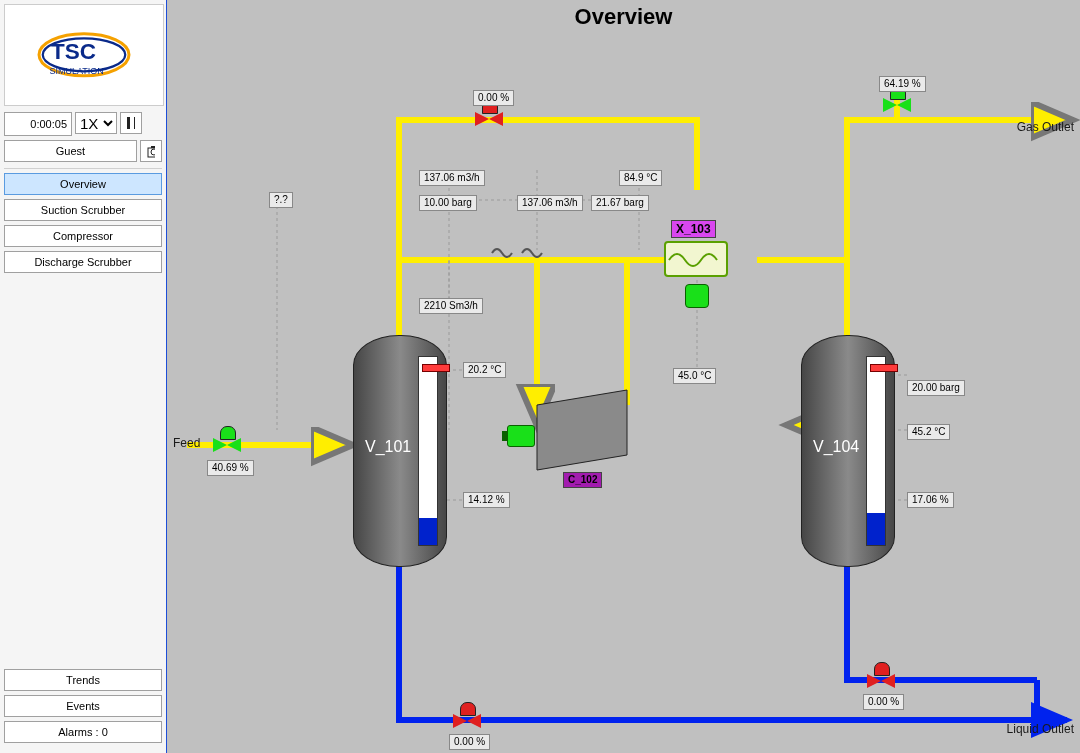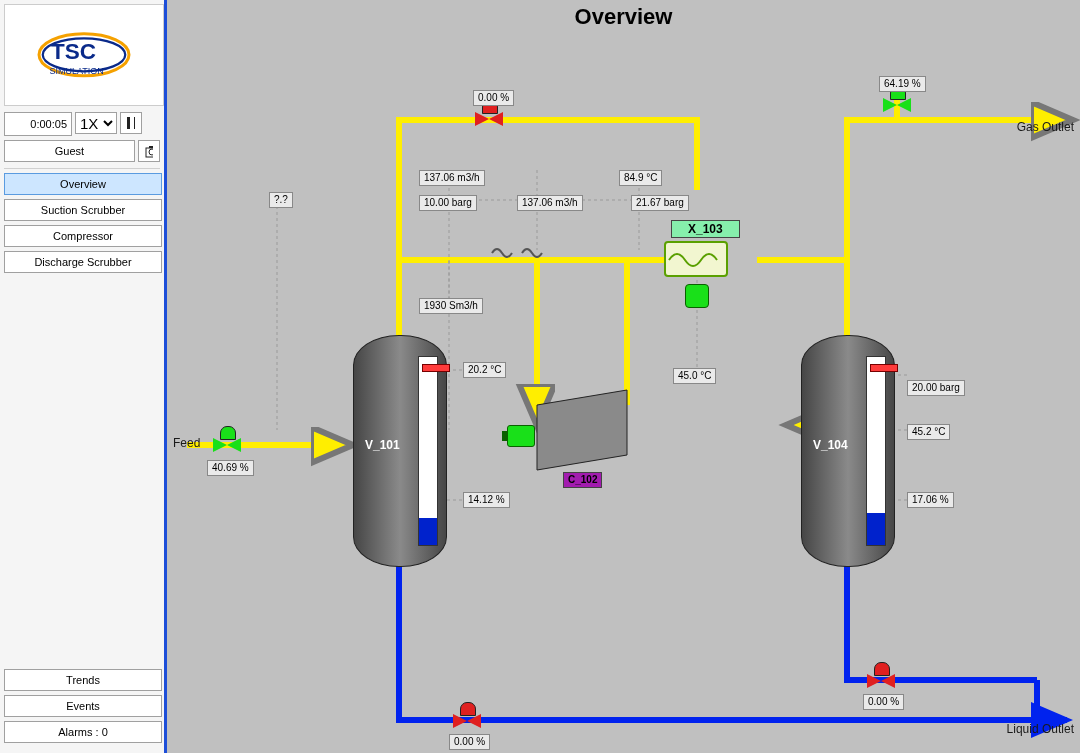--- a/index.html
+++ b/index.html
@@ -1,55 +1,55 @@
 <!DOCTYPE html>
 <html><head>
 <meta charset="utf-8">
 <style>
 html,body{margin:0;padding:0;width:1080px;height:753px;font-family:Arial,Helvetica,sans-serif;background:#fff;overflow:hidden}
 .root{display:flex;width:1080px;height:753px}
 
-.sidebar{width:167px;height:753px;background:#f5f5f5;border-right:3px solid #1d4ed8;box-sizing:border-box;padding:4px;position:relative}
+.sidebar{width:167px;height:753px;background:#f5f5f5;border-right:1px solid #1d4ed8;box-sizing:border-box;padding:4px;position:relative}
 .logo-box{width:158px;height:100px;border:1px solid #ccc;background:#fff;display:flex;align-items:center;justify-content:center;margin-bottom:6px}
 .logo-box svg{width:120px}
 .time-row{display:flex;gap:3px;margin-bottom:4px}
 .time-input{width:60px;height:20px;border:1px solid #a0a0a0;font-size:11px;text-align:right;padding-right:4px;background:#fff}
 .speed-select{width:42px;height:22px;border:1px solid #a0a0a0;font-size:15px;background:#fff}
 .pause-btn{width:22px;height:22px;border:1px solid #a0a0a0;background:#fff;display:flex;align-items:center;justify-content:center}
 .user-row{display:flex;gap:3px;margin-bottom:6px}
 .user-btn{flex:1;height:22px;border:1px solid #a0a0a0;background:#fff;font-size:11px}
 .icon-btn{width:22px;height:22px;border:1px solid #a0a0a0;background:#fff;display:flex;align-items:center;justify-content:center}
 .sep{height:1px;background:#d0d0d0;margin:4px 0}
 .nav-btn{width:158px;height:22px;border:1px solid #a0a0a0;background:#fff;font-size:11px;margin-bottom:4px;display:block;text-align:center}
 .nav-btn.active{background:#cde6ff;border-color:#5a9be0}
 .bottom-nav{position:absolute;bottom:6px;left:4px}
 
 .canvas{flex:1;position:relative;background:#c0c0c0}
 .title{width:100%;text-align:center;font-size:22px;font-weight:bold;padding-top:4px}
 
 .canvas svg.diagram{position:absolute;left:0;top:0}
 .tagbox{position:absolute;font-size:10px;padding:1px 4px;border:1px solid #888;background:#eaeaea;white-space:nowrap;line-height:12px}
 .tagbox.bold{font-weight:bold;background:#a21caf;border-color:#444}
-.eq-lbl{position:absolute;font-weight:bold;font-size:12px}
+.eq-lbl{position:absolute;font-weight:normal;font-size:16px}
 .outlet-lbl{position:absolute;font-weight:normal;font-size:12px;color:#1a1a1a}
 
 .vessel{position:absolute;width:92px;border-radius:46px 46px 46px 46px / 30px 30px 30px 30px;background:linear-gradient(90deg,#464646 0%,#8a8a8a 50%,#464646 100%);border:1px solid #222}
 .vessel .sight{position:absolute;right:8px;top:20px;bottom:20px;width:18px;background:#fff;border:1px solid #333}
 .vessel .sight .fill{position:absolute;left:0;right:0;bottom:0;background:#0022cc}
 .vessel .topmark{position:absolute;right:-4px;width:26px;height:6px;background:#ff3b3b;border:1px solid #700}
 
 .valve{position:absolute;width:28px;height:28px}
 .valve-body{position:absolute;left:0;top:8px;width:28px;height:14px}
 .valve-body:before,.valve-body:after{content:'';position:absolute;top:0;width:0;height:0;border-top:7px solid transparent;border-bottom:7px solid transparent}
 .valve-body:before{left:0;border-left:14px solid currentColor}
 .valve-body:after{right:0;border-right:14px solid currentColor}
 .valve .actuator{position:absolute;left:7px;top:-4px;width:14px;height:12px;border-radius:7px 7px 0 0;background:currentColor;border:1px solid #222}
 .valve.green{color:#19e019}
 .valve.red{color:#e02020}
-.hx-title{position:absolute;font-weight:bold;font-size:12px;border:1px solid #444;background:#86efac;padding:1px 16px}
+.hx-title{position:absolute;font-weight:bold;font-size:12px;border:1px solid #444;background:#d946ef;padding:1px 4px}
 .cooler-drum{position:absolute;width:22px;height:22px;background:#19e019;border:1px solid #0a6000;border-radius:4px}
 .motor{position:absolute;width:26px;height:20px;background:#19e019;border:1px solid #0a6000;border-radius:3px}
 .motor:before{content:'';position:absolute;left:-6px;top:5px;width:6px;height:10px;background:#0a6000}
 </style>
 </head>
 <body>
 
 <div class="root">
 
   <div class="sidebar">
@@ -219,24 +219,24 @@
 
     <div class="valve red" style="left:700px;top:666px">
       <div class="actuator"></div>
         <div class="valve-body"></div>
     </div>
     <div class="tagbox" style="left:696px;top:694px">0.00 %</div>
 
     <div class="tagbox" style="left:102px;top:192px">?.?</div>
     <div class="tagbox" style="left:252px;top:170px">137.06 m3/h</div>
     <div class="tagbox" style="left:252px;top:195px">10.00 barg</div>
-    <div class="tagbox" style="left:252px;top:298px">1930 Sm3/h</div>
+    <div class="tagbox" style="left:252px;top:298px">2210 Sm3/h</div>
     <div class="tagbox" style="left:350px;top:195px">137.06 m3/h</div>
     <div class="tagbox" style="left:452px;top:170px">84.9 °C</div>
-    <div class="tagbox" style="left:464px;top:195px">21.67 barg</div>
+    <div class="tagbox" style="left:424px;top:195px">21.67 barg</div>
     <div class="tagbox" style="left:506px;top:368px">45.0 °C</div>
 
     <div class="tagbox" style="left:296px;top:362px">20.2 °C</div>
     <div class="tagbox" style="left:296px;top:492px">14.12 %</div>
 
     <div class="tagbox" style="left:740px;top:380px">20.00 barg</div>
     <div class="tagbox" style="left:740px;top:424px">45.2 °C</div>
     <div class="tagbox" style="left:740px;top:492px">17.06 %</div>
   </div>
 </div>

